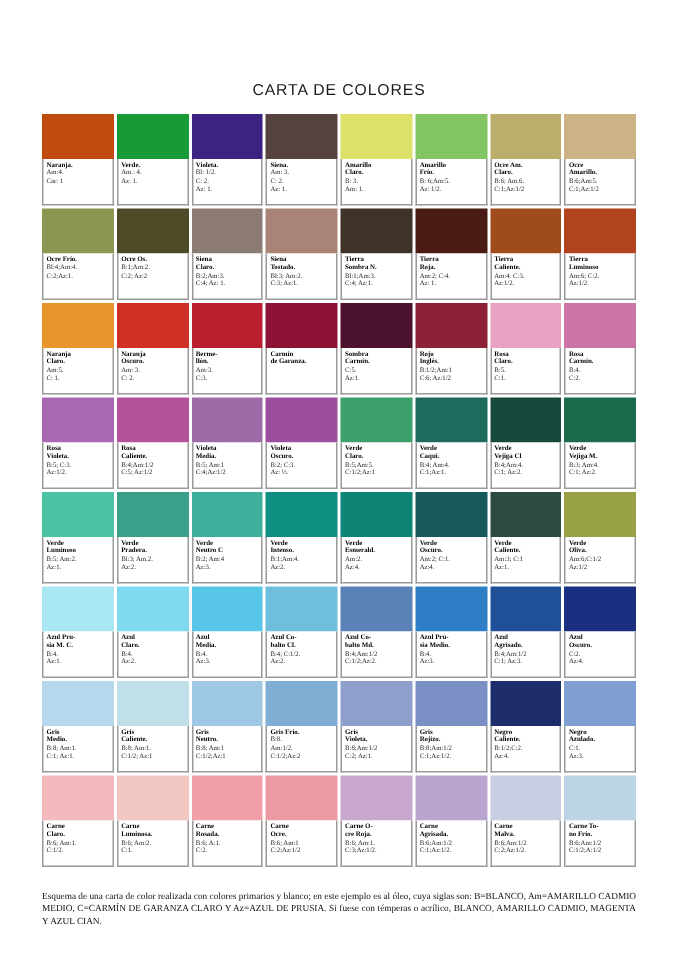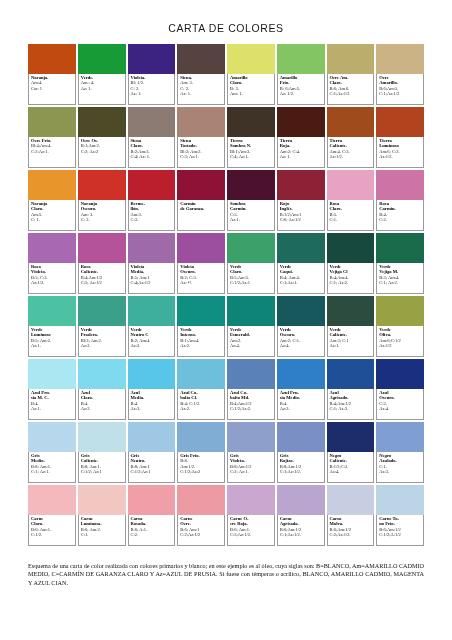--- a/index.html
+++ b/index.html
@@ -6,20 +6,21 @@
   body{
     width:452px;height:640px;
     background:#ffffff;
     font-family:"Liberation Serif", serif;
     overflow:hidden;
   }
   .page{
     position:relative;
     width:452px;height:462px;
     box-sizing:border-box;
+    margin-top:32px;
   }
   .title{
     text-align:center;
     font-family:"Liberation Sans", sans-serif;
     font-size:10.5px;
     letter-spacing:0.6px;
     color:#1a1a1a;
     padding-top:22px;
     padding-bottom:10px;
     font-weight:400;

